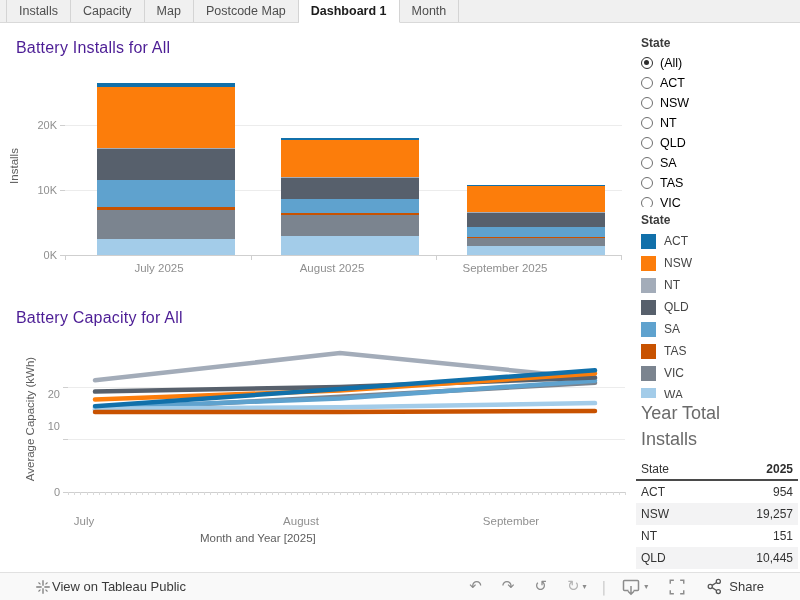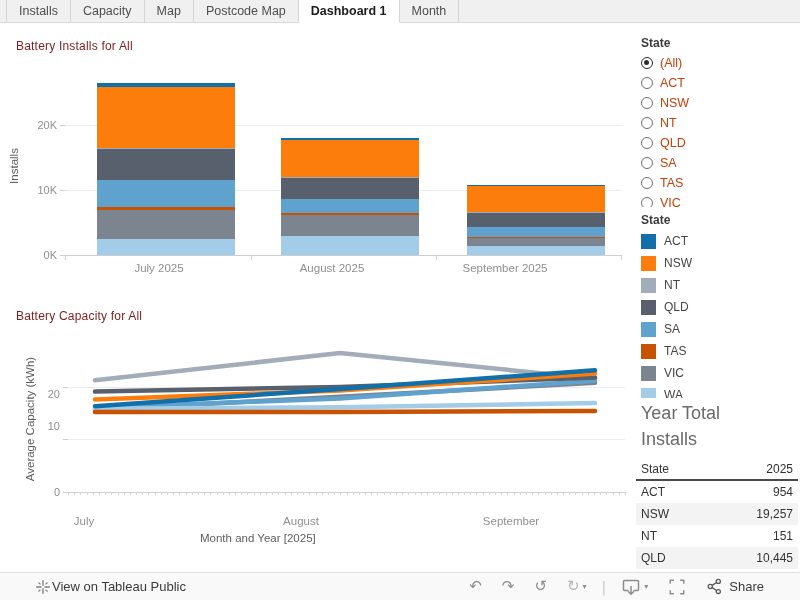--- a/index.html
+++ b/index.html
@@ -9,21 +9,21 @@
   
   .tabbar{display:flex;align-items:stretch;height:23px;background:#f0f0f0;
           border-bottom:1px solid #d9d9d9;padding-left:6px;box-sizing:border-box}
   .tab{display:flex;align-items:center;padding:0 12px;font-size:12.5px;color:#4e4e4e;
        border-right:1px solid #d4d4d4;white-space:nowrap;cursor:default}
   .tab:first-child{border-left:1px solid #d4d4d4}
   .tab.active{background:#fff;color:#1c1c1c;font-weight:bold;margin-bottom:-1px;border-bottom:1px solid #fff}
 
   
   #dashboard{position:relative;width:800px;height:549px;background:#fff}
-  .chart-title{position:absolute;font-size:12px;color:#7f1d1d;letter-spacing:.2px;white-space:nowrap}
+  .chart-title{position:absolute;font-size:16px;color:#4c1d95;letter-spacing:.2px;white-space:nowrap}
   .vlabel{position:absolute;width:170px;font-size:11.5px;color:#5e5e5e;text-align:center;transform:rotate(-90deg)}
   .pane{position:absolute;border-bottom:1px solid #cfcfcf}
   .gridline{position:absolute;left:0;width:100%;height:1px;background:#ececec}
   .ytick{position:absolute;right:calc(100% + 8px);width:42px;text-align:right;
          font-size:11px;color:#8f8f8f;line-height:14px;height:14px;white-space:nowrap}
   .ymark{position:absolute;left:-5px;width:5px;height:1px;background:#cfcfcf}
   .xmark{position:absolute;width:1px;background:#cfcfcf}
   .minortick{position:absolute;width:1px;height:3px;background:#d9d9d9}
   .catlabel{position:absolute;width:130px;text-align:center;font-size:11.5px;color:#8f8f8f;height:14px;line-height:14px;white-space:nowrap}
   .axis-title{position:absolute;width:200px;font-size:11.5px;color:#5e5e5e}
@@ -32,34 +32,34 @@
   svg.lines{position:absolute;left:0;top:0;overflow:visible}
 
   
   .panel-title{position:absolute;left:641px;font-size:12px;font-weight:bold;color:#3c3c3c;line-height:16px}
   .panel-body{position:absolute;left:641px;overflow:hidden;width:150px}
   .radio-row{display:flex;align-items:center;height:20px;gap:7px;cursor:default}
   .radio{width:12px;height:12px;border:1.5px solid #6e6e6e;border-radius:50%;box-sizing:border-box;
          background:#fff;flex:none;position:relative}
   .radio.checked{border-color:#2d2d2d}
   .radio.checked::after{content:"";position:absolute;left:2px;top:2px;width:5px;height:5px;border-radius:50%;background:#2d2d2d}
-  .radio-label{font-size:12.5px;color:#c2410c}
+  .radio-label{font-size:12.5px;color:#000000}
   .legend-row{display:flex;align-items:center;height:22px;gap:8px;cursor:default}
   .swatch{width:15px;height:15px;flex:none}
   .legend-label{font-size:12px;color:#454545}
 
   
   #yt-title{position:absolute;left:641px;top:377px;width:118px;font-size:18px;line-height:26px;color:#6a6a6a}
   #yt-table{position:absolute;left:636px;top:436px;width:162px;font-size:12px;color:#333}
   .tt-row{display:flex;align-items:center;height:22px;padding:0 5px}
   .tt-row.header{height:20px;border-bottom:2px solid #4a4a4a}
   .tt-row.shaded{background:#f3f3f4}
   .tt-state{flex:1;text-align:left}
   .tt-val{text-align:right}
-  .tt-row.header .tt-val{font-weight:normal;color:#2e2e2e}
+  .tt-row.header .tt-val{font-weight:bold;color:#2e2e2e}
 
   
   .toolbar{position:absolute;left:0;bottom:0;width:800px;height:28px;background:#f9f9f9;
            border-top:1px solid #e1e1e1;display:flex;align-items:center;box-sizing:border-box}
   .tb-left{display:flex;align-items:center;margin-left:34px}
   .tb-text{font-size:13px;color:#3a3a3a}
   .tb-right{margin-left:auto;display:flex;align-items:center;margin-right:36px}
   .tbtn{display:flex;align-items:center;cursor:default}
   .glyph{font-family:"DejaVu Sans",sans-serif;font-size:15px;color:#8c8c8c;line-height:1}
   .glyph.dim{color:#b5b5b5}

